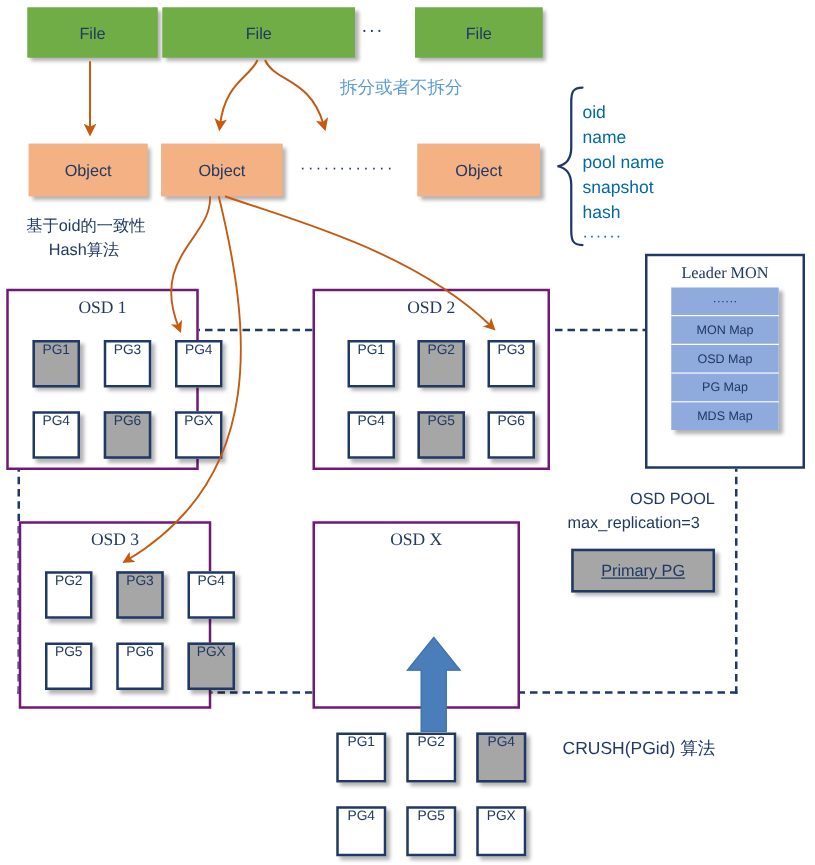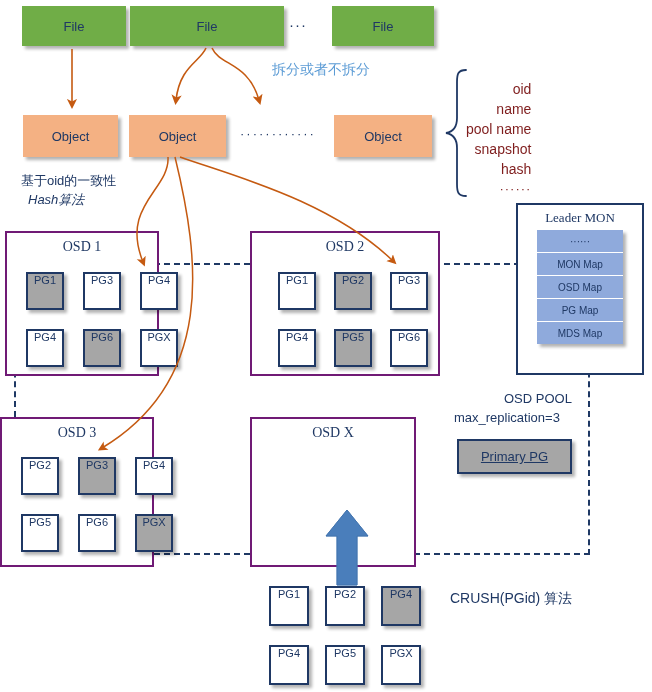--- a/index.html
+++ b/index.html
@@ -107,24 +107,23 @@
     box-shadow:3px 3px 3px rgba(0,0,0,0.30);
     text-decoration:underline;
   }
 
   
   .lbl{position:absolute;white-space:pre;}
   .lbl-blue{color:#5B9BD5;font-size:14px;}
   .lbl-navy{color:#1F3864;font-size:13px;}
   .attr-list{
     position:absolute;
-    color:#7f1d1d;
+    color:#0369a1;
     font-size:14px;
     line-height:20px;
-    text-align:right;
   }
   .attr-list div{white-space:nowrap;}
   .dots-sm{
     position:absolute;color:#1F3864;font-size:15px;letter-spacing:1px;
   }
   .watermark{
     position:absolute;
     color:#D9D9D9;
     font-size:18px;
     font-family:"Liberation Serif","DejaVu Serif",serif;
@@ -156,21 +155,21 @@
     <span>Object</span>
   </div>
   <div class="dots-sm" style="left:240px;top:126px;font-size:13px;letter-spacing:2px;">············</div>
   <div class="abs object-box" style="left:334px;top:115px;width:96px;height:40px;">
     <span>Object</span>
   </div>
 
   <div class="lbl lbl-blue" style="left:272px;top:61px;">拆分或者不拆分</div>
 
   <div class="lbl lbl-navy" style="left:21px;top:172px;">基于oid的一致性</div>
-  <div class="lbl lbl-navy" style="left:28px;top:191px;font-style:italic;">Hash算法</div>
+  <div class="lbl lbl-navy" style="left:39px;top:191px;">Hash算法</div>
 
   <div class="attr-list" style="left:466px;top:79px;">
     <div>oid</div>
     <div>name</div>
     <div>pool name</div>
     <div>snapshot</div>
     <div>hash</div>
     <div style="letter-spacing:1px;font-size:13px;">······</div>
   </div>
 
@@ -213,21 +212,21 @@
         <span>PG4</span>
       </div>
     <div class="pg-box gray" style="left:82px;top:96px;">
         <span>PG5</span>
       </div>
     <div class="pg-box" style="left:138px;top:96px;">
         <span>PG6</span>
       </div>
   </div>
 
-  <div class="abs osd-box" style="left:0;top:417px;width:154px;height:150px;">
+  <div class="abs osd-box" style="left:15px;top:417px;width:154px;height:150px;">
     <div class="osd-title">OSD 3</div>
     <div class="pg-box" style="left:19px;top:38px;">
         <span>PG2</span>
       </div>
     <div class="pg-box gray" style="left:76px;top:38px;">
         <span>PG3</span>
       </div>
     <div class="pg-box" style="left:133px;top:38px;">
         <span>PG4</span>
       </div>

